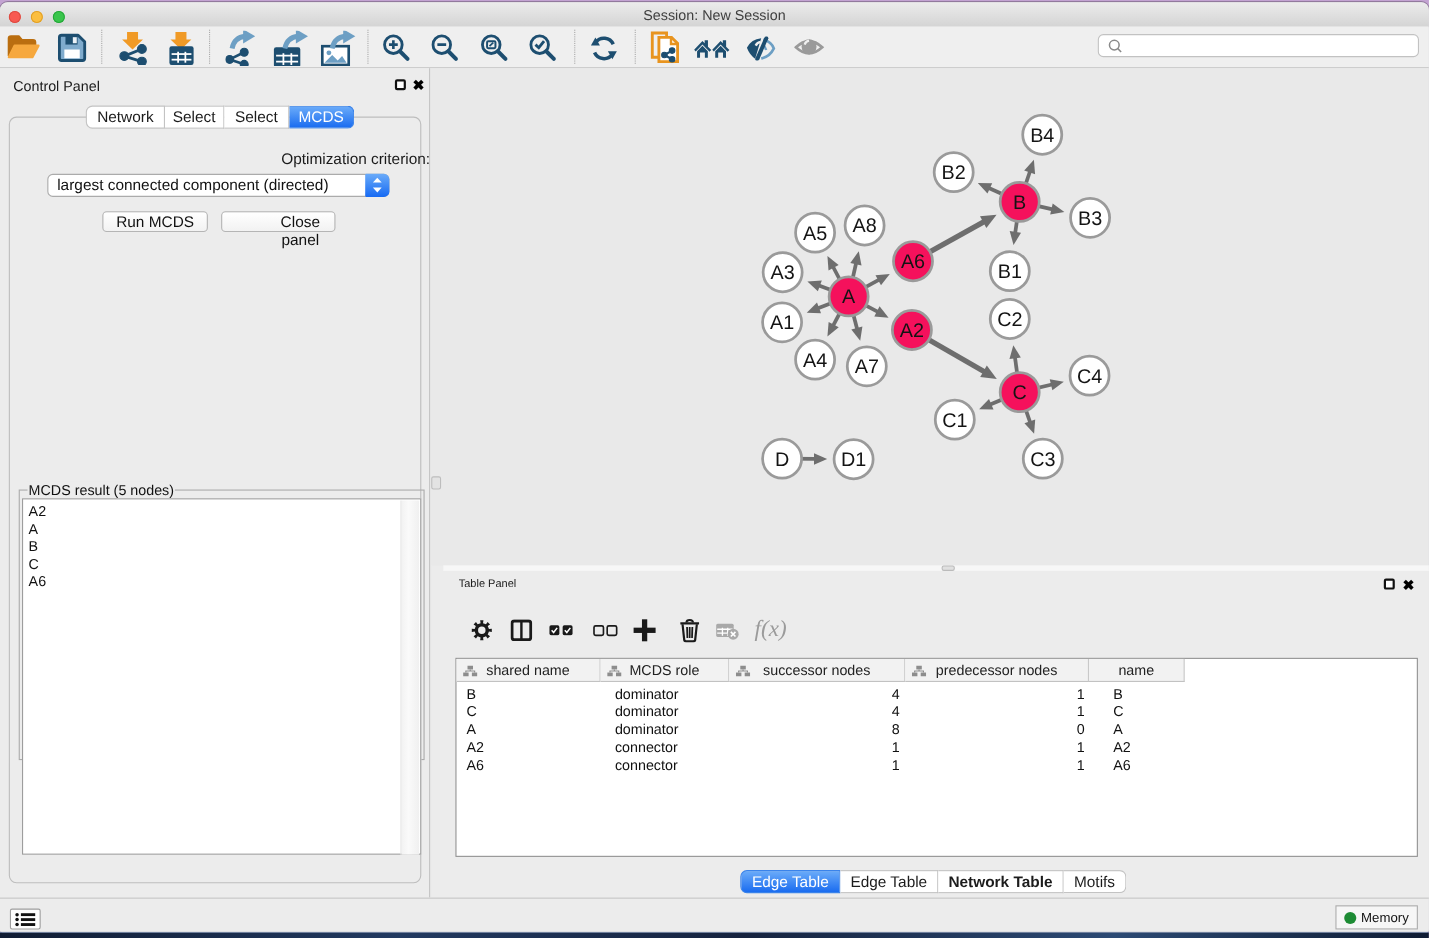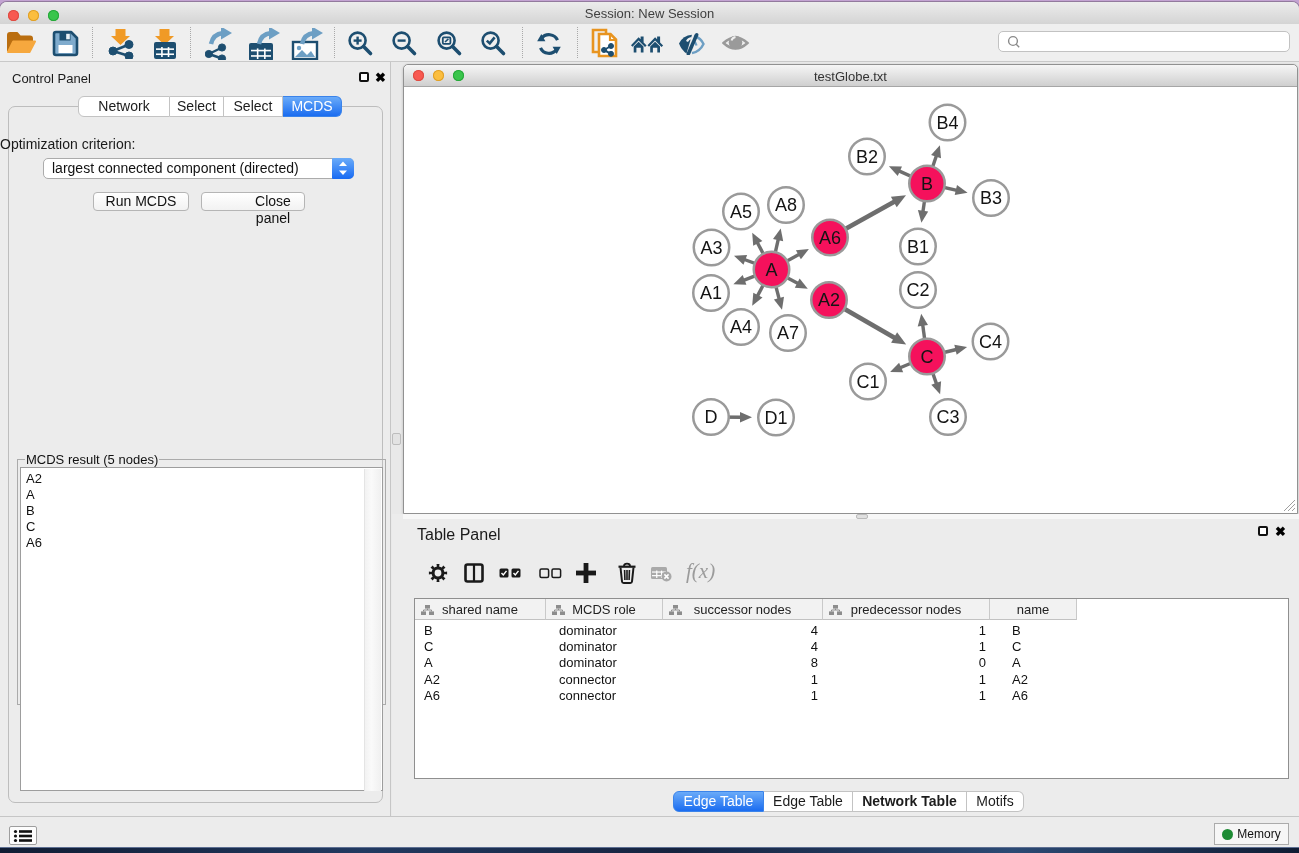--- a/index.html
+++ b/index.html
@@ -28,50 +28,50 @@
   border-radius:2px; background:#fff; }
 .xbtn { position:absolute; font-size:13px; font-weight:bold; color:#000; line-height:11px; }
 .tabrow { position:absolute; display:flex; }
 .tab { height:21px; line-height:19px; font-size:14px; color:#1c1c1c; text-align:center;
   background:#fff; border:1px solid #c3c3c3; border-left:none; padding:0; }
 .tab.first { border-left:1px solid #c3c3c3; border-radius:6px 0 0 6px; }
 .tab.last { border-radius:0 6px 6px 0; }
 .tab.sel { background:linear-gradient(#6aabf9,#1a6cf0); color:#fff; border-color:#3a83ea; }
 #tabpane { left:8px; top:44px; width:375px; height:697px;
   border:1px solid #bdbdbd; border-radius:7px; }
-#optlabel { left:0; top:74px; width:391px; text-align:left; font-size:14px; color:#1a1a1a; }
+#optlabel { left:0; top:74px; width:391px; text-align:right; font-size:14px; color:#1a1a1a; }
 #combo { left:43px; top:96px; width:311px; height:21px; background:#fff;
   border:1px solid #ababab; border-radius:5px; font-size:14px; color:#111;
   line-height:19px; padding-left:8px; }
 #combo .btn { position:absolute; right:-1px; top:-1px; width:22px; height:21px;
   background:linear-gradient(#6aabf9,#176af3); border-radius:1px 5px 5px 1px; }
 #combo .btn svg { position:absolute; left:5px; top:3px; }
 .pbtn { position:absolute; height:19px; background:linear-gradient(#ffffff,#f2f2f2);
   border:1px solid #b5b5b5; border-radius:4px; font-size:14px; color:#111;
   text-align:center; line-height:17px; }
-#groupbox { left:17px; top:397px; width:369px; height:246px;
+#groupbox { left:17px; top:383px; width:369px; height:246px;
   border:1px solid #ababab; }
 #groupbox .legend { position:absolute; left:7px; top:-8px; background:#ececec;
   font-size:13px; color:#111; padding:0 1px; }
 #mlist { position:absolute; left:2px; top:7px; width:363px; height:324px;
   background:#fff; border:1px solid #9d9d9d; font-size:13px; color:#111; }
 #mlist .it { padding-left:5px; height:16px; line-height:16px; }
 #mlist .sb { position:absolute; right:1px; top:1px; width:17px; height:322px;
   background:linear-gradient(90deg,#f2f2f2,#fafafa 40%,#f0f0f0); border-left:1px solid #e4e4e4; }
 #netwin { left:403px; top:2px; width:895px; height:450px; background:#fff;
   border:1px solid #919191; border-radius:5px 5px 0 0;
   box-shadow:0 1px 3px rgba(0,0,0,.2); }
 #nettitle { position:absolute; left:0; top:0; width:893px; height:22px;
   background:linear-gradient(#f6f6f6,#cfcfcf); border-bottom:1px solid #a6a6a6;
   border-radius:5px 5px 0 0; }
 #nettitle .t { position:absolute; left:0; right:0; top:4px; text-align:center;
   font-size:13px; color:#333; }
 #tablepanel { left:392px; top:452px; width:907px; height:302px; background:#ececec; }
 #tpdiv { position:absolute; left:11px; top:0; width:896px; height:5px; background:#f7f7f7; }
-#tphdr { position:absolute; left:25px; top:12px; font-size:16px; color:#1a1a1a; }
+#tphdr { position:absolute; left:25px; top:12px; font-size:10px; color:#1a1a1a; }
 #ttable { position:absolute; left:22px; top:84px; width:875px; height:181px;
   background:#fff; border:1px solid #8f8f8f; }
 .thead { position:absolute; left:0; top:0; height:21px; background:#f2f2f2;
   border-bottom:1px solid #c2c2c2; border-right:1px solid #c9c9c9;
   font-size:13px; color:#222; text-align:center; line-height:21px; }
 .tcell { position:absolute; font-size:13px; color:#111; height:16px; line-height:16px; }
 .hicon { position:absolute; top:6px; }
 #statusbar { left:0; top:816px; width:1299px; height:31px; background:#ececec;
   border-top:1px solid #c6c6c6; }
 #memory { position:absolute; right:10px; top:6px; width:75px; height:22px;
@@ -243,21 +243,21 @@
     </div>
 </div>
 
 <div class="abs" id="main">
   <div class="abs" id="cpanel">
     <div class="hdr">Control Panel</div>
     <div class="flt" style="left:359px;top:10px;"></div>
     <div class="xbtn" style="left:375px;top:10px;">✖</div>
     <div class="abs" id="tabpane"></div>
     <div class="tabrow" style="left:78px;top:34px;">
-      <div class="tab first" style="width:92px;">Network</div>
+      <div class="tab first" style="width:72px;">Network</div>
       <div class="tab" style="width:54px;">Select</div>
       <div class="tab" style="width:59px;">Select</div>
       <div class="tab last sel" style="width:59px;">MCDS</div>
     </div>
     <div class="abs" id="optlabel">Optimization criterion:</div>
     <div class="abs" id="combo">largest connected component (directed)
       <div class="btn">
           <svg width="12" height="15" viewBox="0 0 12 15">
         <polygon points="6,0.5 10,5 2,5" fill="#fff"></polygon>
         <polygon points="6,14 10,9.5 2,9.5" fill="#fff"></polygon>
@@ -272,35 +272,20 @@
         <div class="it" style="margin-top:3px;">A2</div>
         <div class="it">A</div>
         <div class="it">B</div>
         <div class="it">C</div>
         <div class="it">A6</div>
         <div class="sb"></div>
       </div>
     </div>
   </div>
 
-  <div class="abs" id="netwin">
-    <div id="nettitle">
-      <div class="tl" style="left:9px;top:5px;background:#f85951;box-shadow:inset 0 0 0 1px #dd4b42;"></div>
-      <div class="tl" style="left:29px;top:5px;background:#fbbe3f;box-shadow:inset 0 0 0 1px #df9f27;"></div>
-      <div class="tl" style="left:49px;top:5px;background:#3ac54c;box-shadow:inset 0 0 0 1px #25a739;"></div>
-      <div class="t">testGlobe.txt</div>
-    </div>
-    <svg width="14" height="14" style="position:absolute;right:1px;bottom:1px">
-      <g stroke="#9f9f9f" stroke-width="1">
-        <line x1="2" y1="13" x2="13" y2="2"></line>
-        <line x1="6" y1="13" x2="13" y2="6"></line>
-        <line x1="10" y1="13" x2="13" y2="10"></line>
-        </g>
-      </svg>
-  </div>
   <div style="position:absolute;left:392px;top:371px;width:9px;height:12px;background:#e3e3e3;border:1px solid #bdbdbd;border-radius:2px;"></div>
   <svg width="894" height="426" viewBox="0 0 894 426" style="position:absolute;left:404px;top:25px" font-family="'Liberation Sans',sans-serif">
       <line x1="367.5" y1="182.5" x2="353.3" y2="155.5" stroke="#6e6e6e" stroke-width="3.4"></line>
       <polygon points="348.2,145.7 358.4,153.9 349.2,158.8" fill="#6e6e6e"></polygon>
       <line x1="367.5" y1="182.5" x2="374.3" y2="152.1" stroke="#6e6e6e" stroke-width="3.4"></line>
       <polygon points="376.7,141.4 379.2,154.3 369.0,152.0" fill="#6e6e6e"></polygon>
       <line x1="367.5" y1="182.5" x2="340.4" y2="172.5" stroke="#6e6e6e" stroke-width="3.4"></line>
       <polygon points="330.0,168.8 343.1,168.0 339.5,177.8" fill="#6e6e6e"></polygon>
       <line x1="367.5" y1="182.5" x2="339.6" y2="193.3" stroke="#6e6e6e" stroke-width="3.4"></line>
       <polygon points="329.4,197.3 338.7,188.1 342.4,197.8" fill="#6e6e6e"></polygon>

